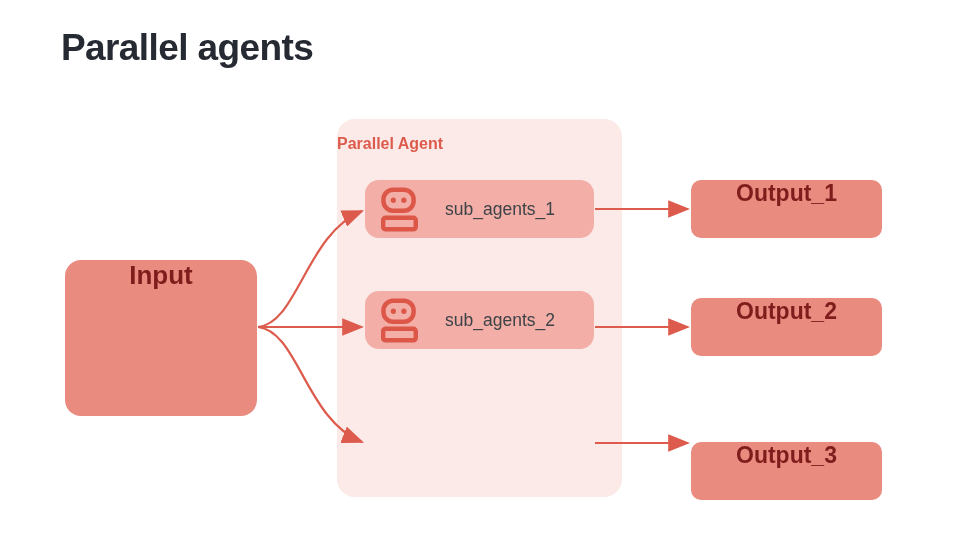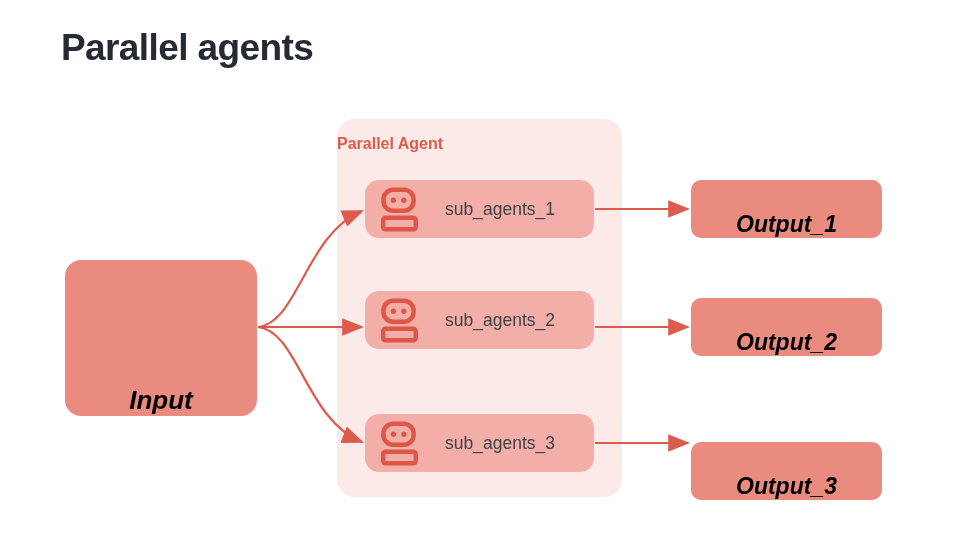--- a/index.html
+++ b/index.html
@@ -68,26 +68,25 @@
   }
   .subagent .robot { display: block; flex: 0 0 auto; }
   .subagent .sub-label {
     font-size: 17.5px;
     color: #3e4347;
   }
   .node {
     position: absolute;
     background: #e98b7f;
     display: flex;
-    align-items: flex-end;
+    align-items: flex-start;
     justify-content: center;
     font-weight: 700;
-    color: #000000;
+    color: #7f1d1d;
     z-index: 2;
-    font-style: italic;
   }
   .input-node {
     left: 65px;
     top: 260px;
     width: 192px;
     height: 156px;
     border-radius: 16px;
     font-size: 26px;
   }
   .output-node {
@@ -146,29 +145,20 @@
   <div class="subagent subagent-2">
     <svg class="robot" width="37" height="45" viewBox="0 0 38 46" xmlns="http://www.w3.org/2000/svg">
       <rect x="2.5" y="2.8" width="31" height="21.5" rx="10" fill="none" stroke="#dc5748" stroke-width="4.6"></rect>
       <circle cx="12.7" cy="13.5" r="2.7" fill="#dc5748"></circle>
       <circle cx="23.5" cy="13.5" r="2.7" fill="#dc5748"></circle>
       <rect x="2.2" y="31.5" width="33.5" height="11.8" rx="2.5" fill="none" stroke="#dc5748" stroke-width="4.6"></rect>
     </svg>
     <span class="sub-label">sub_agents_2</span>
   </div>
 
-  <div class="subagent subagent-3">
-    <svg class="robot" width="37" height="45" viewBox="0 0 38 46" xmlns="http://www.w3.org/2000/svg">
-      <rect x="2.5" y="2.8" width="31" height="21.5" rx="10" fill="none" stroke="#dc5748" stroke-width="4.6"></rect>
-      <circle cx="12.7" cy="13.5" r="2.7" fill="#dc5748"></circle>
-      <circle cx="23.5" cy="13.5" r="2.7" fill="#dc5748"></circle>
-      <rect x="2.2" y="31.5" width="33.5" height="11.8" rx="2.5" fill="none" stroke="#dc5748" stroke-width="4.6"></rect>
-    </svg>
-    <span class="sub-label">sub_agents_3</span>
-  </div>
 
   <div class="node output-node output-1">
     <span>Output_1</span>
   </div>
   <div class="node output-node output-2">
     <span>Output_2</span>
   </div>
   <div class="node output-node output-3">
     <span>Output_3</span>
   </div>

